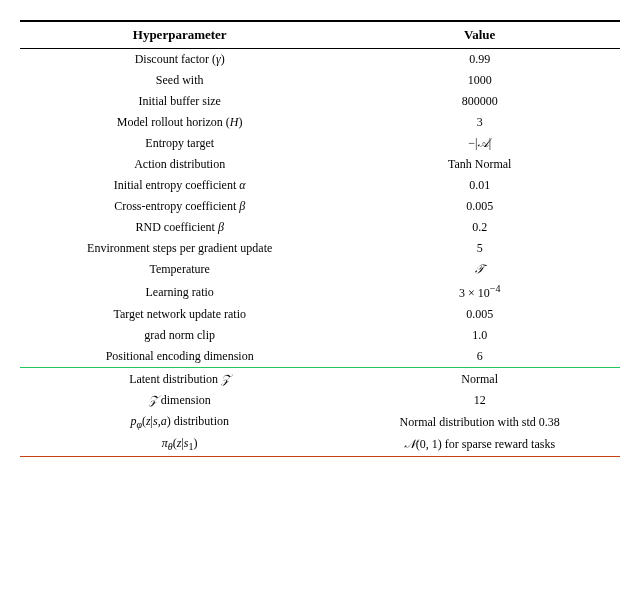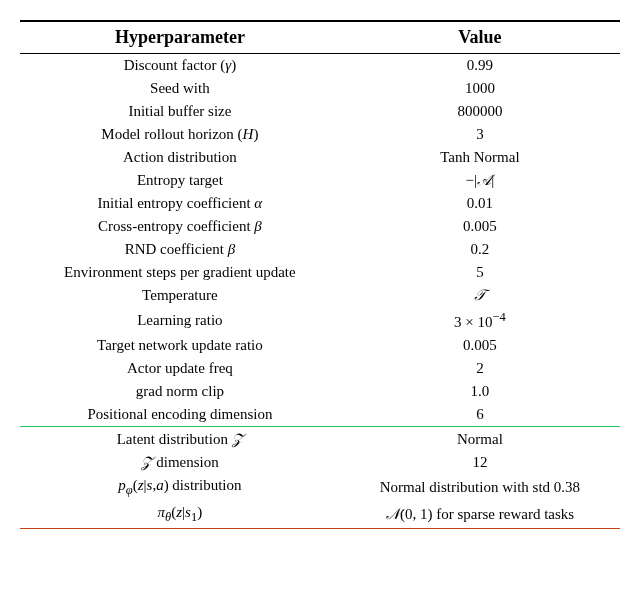--- a/index.html
+++ b/index.html
@@ -23,25 +23,25 @@
     }
     th, td {
       padding: 3px 10px;
       text-align: center;
       vertical-align: middle;
     }
     .header-row th {
       border-top: 2px solid #000;
       border-bottom: 1px solid #000;
       font-weight: bold;
-      font-size: 18px;
+      font-size: 13px;
       padding: 5px 10px;
     }
     .data-row td {
-      font-size: 15px;
+      font-size: 12px;
     }
     .section-divider td {
       border-top: 1px solid #22c55e;
       padding-top: 4px;
     }
     .bottom-border td {
       border-bottom: 1px solid #c2410c;
     }
     .caption {
       font-size: 13px;
@@ -72,26 +72,26 @@
   </tr>
         <tr class="data-row">
     <td>Initial buffer size</td>
     <td>800000</td>
   </tr>
         <tr class="data-row">
     <td>Model rollout horizon (<span style="font-style:italic">H</span>)</td>
     <td>3</td>
   </tr>
         <tr class="data-row">
+    <td>Entropy target</td>
+    <td>−|<span style="font-style:italic">𝒜</span>|</td>
+  </tr>
+        <tr class="data-row">
     <td>Action distribution</td>
     <td>Tanh Normal</td>
-  </tr>
-        <tr class="data-row">
-    <td>Entropy target</td>
-    <td>−|<span style="font-style:italic">𝒜</span>|</td>
   </tr>
         <tr class="data-row">
     <td>Initial entropy coefficient <span style="font-style:italic">α</span></td>
     <td>0.01</td>
   </tr>
         <tr class="data-row">
     <td>Cross-entropy coefficient <span style="font-style:italic">β</span></td>
     <td>0.005</td>
   </tr>
         <tr class="data-row">
@@ -106,24 +106,20 @@
     <td>Temperature</td>
     <td><span style="font-style:italic">𝒯</span></td>
   </tr>
         <tr class="data-row">
     <td>Learning ratio</td>
     <td>3 × 10<sup>−4</sup></td>
   </tr>
         <tr class="data-row">
     <td>Target network update ratio</td>
     <td>0.005</td>
-  </tr>
-        <tr class="data-row">
-    <td>Actor update freq</td>
-    <td>2</td>
   </tr>
         <tr class="data-row">
     <td>grad norm clip</td>
     <td>1.0</td>
   </tr>
         <tr class="data-row">
     <td>Positional encoding dimension</td>
     <td>6</td>
   </tr>
         <tr class="data-row section-divider">

